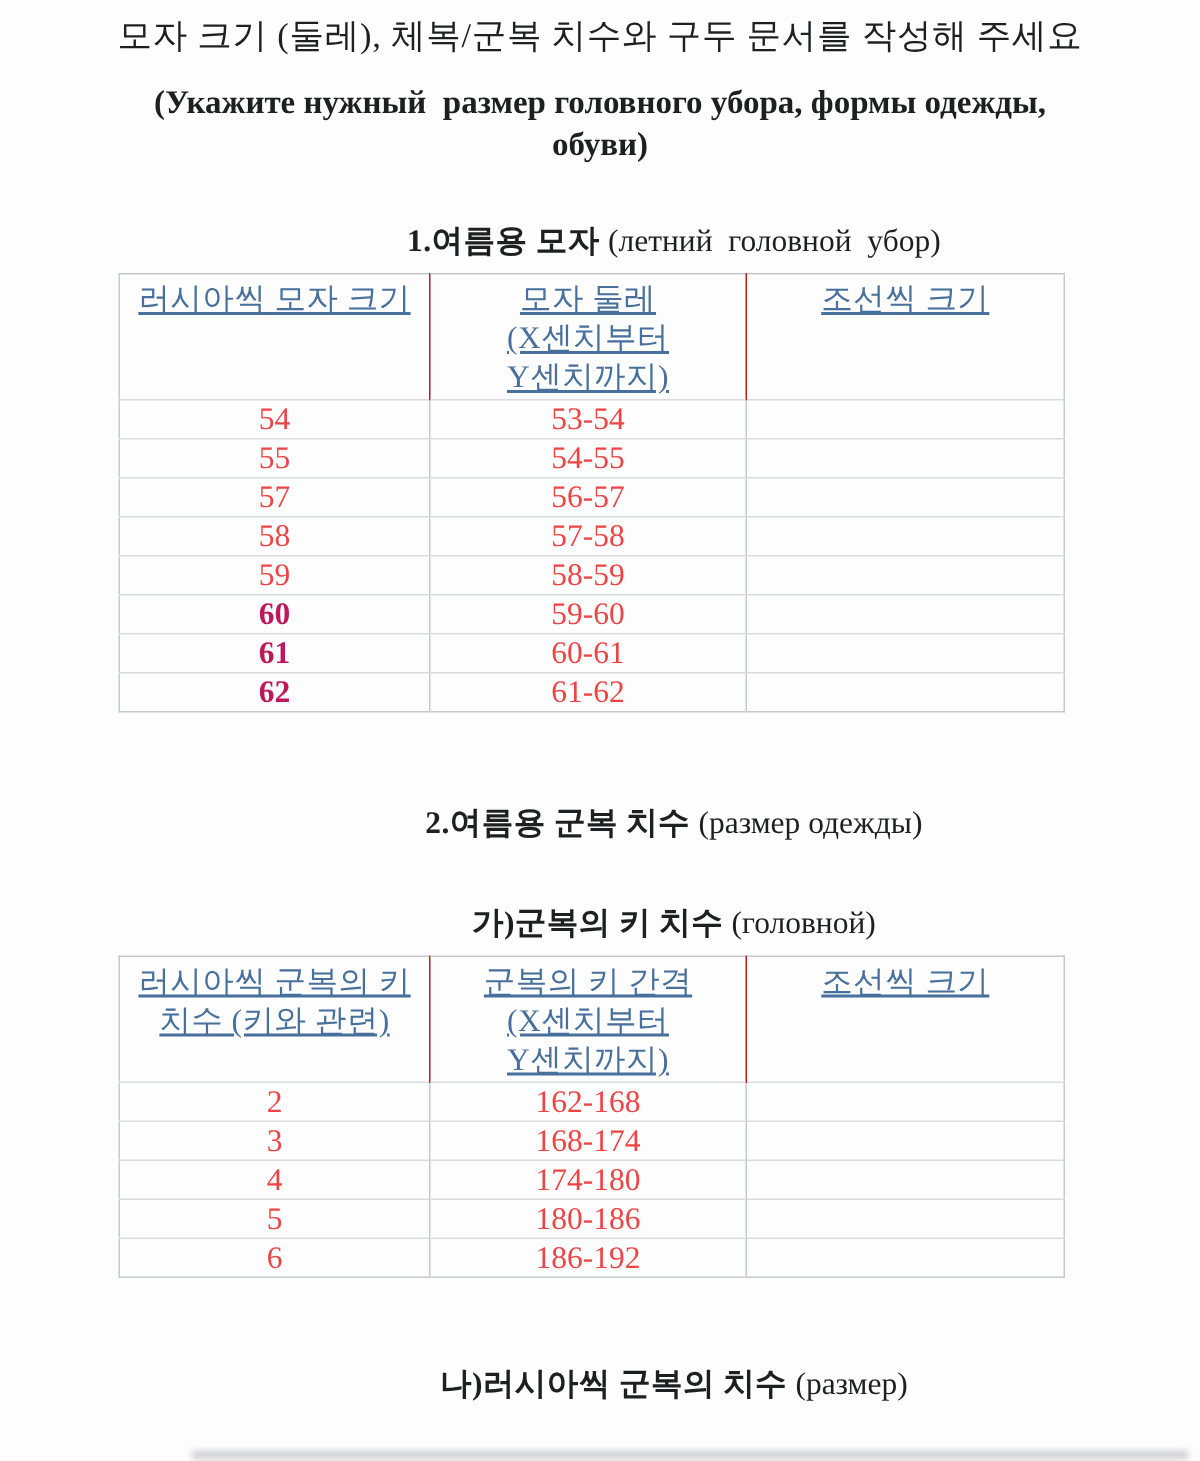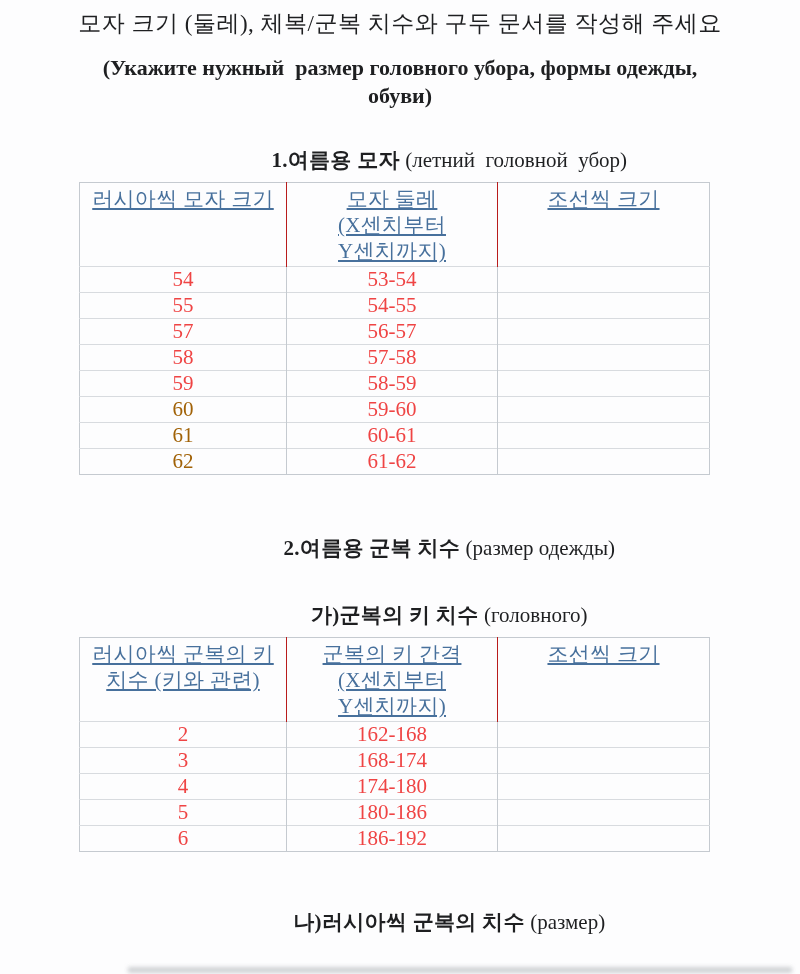--- a/index.html
+++ b/index.html
@@ -77,21 +77,21 @@
     border-top: 1px solid #d8dbdf;
     text-align: center;
     vertical-align: middle;
     color: #ef4444;
     font-size: 21px;
     height: 25px;
     line-height: 25px;
     padding: 0 2px;
   }
   table.doc-table td:first-child { border-left: none; }
-  table.doc-table td.dark { color: #a16207; }
+  table.doc-table td.dark { color: #be185d; font-weight: bold; }
   .hdr-line { display: block; text-decoration: underline; }
 
   .bottom-cut-band {
     position: absolute;
     left: 128px;
     right: 8px;
     bottom: 1px;
     height: 6px;
     background: #c7cacd;
     filter: blur(2px);
@@ -173,21 +173,21 @@
         <td>61-62</td>
         <td></td>
       </tr>
     </tbody>
 </table>
 
 <div class="section-heading mt-h2">
   <span class="ko">2.여름용 군복 치수 </span><span class="ru">(размер одежды)</span>
 </div>
 <div class="section-heading mt-h2a">
-  <span class="ko">가)군복의 키 치수 </span><span class="ru">(головного)</span>
+  <span class="ko">가)군복의 키 치수 </span><span class="ru">(головной)</span>
 </div>
 
 <table class="doc-table">
   <colgroup>
       <col class="c1">
       <col class="c2">
       <col class="c3">
     </colgroup>
   <thead>
     <tr>

